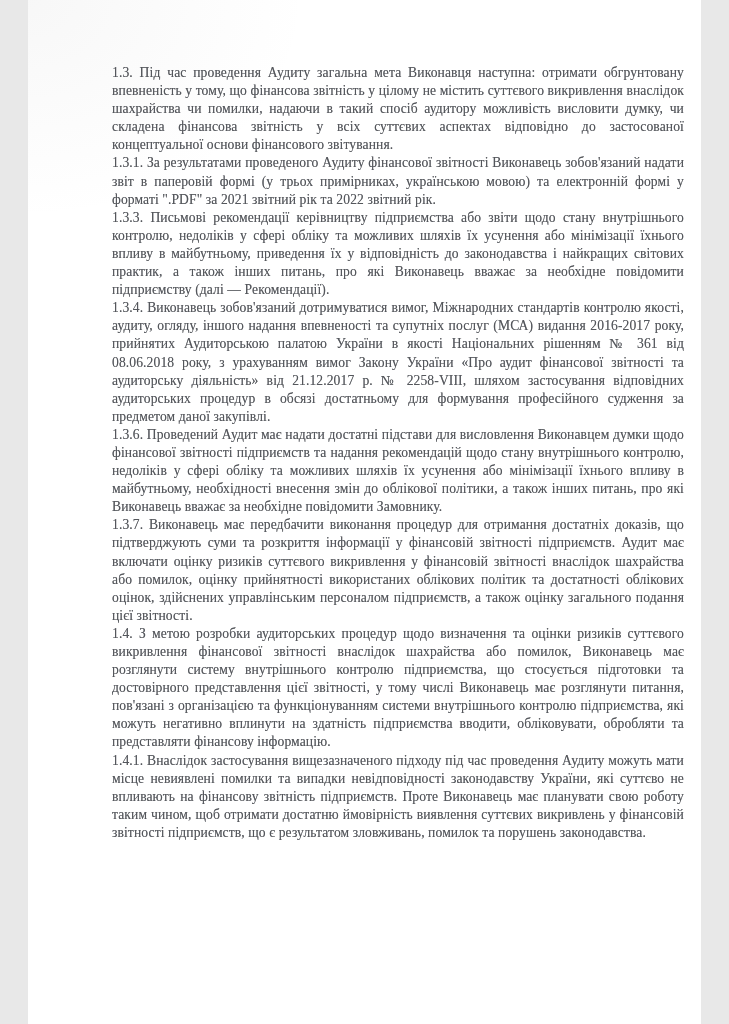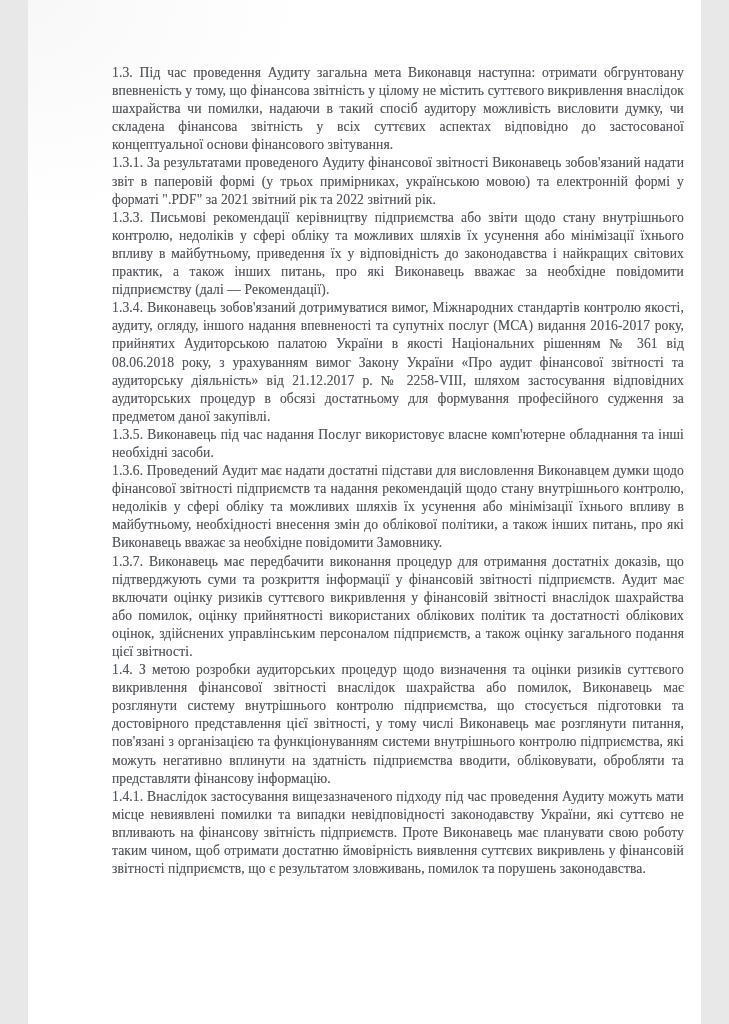--- a/index.html
+++ b/index.html
@@ -63,21 +63,20 @@
 </head>
 <body>
 
 <div class="page">
   <div class="scan-shading"></div>
   <div class="text-block" id="paragraphs">
       <p class="para"><span>1.3.</span> <span>Під час проведення Аудиту загальна мета Виконавця наступна: отримати обгрунтовану впевненість у тому, що фінансова звітність у цілому не містить суттєвого викривлення внаслідок шахрайства чи помилки, надаючи в такий спосіб аудитору можливість висловити думку, чи складена фінансова звітність у всіх суттєвих аспектах відповідно до застосованої концептуальної основи фінансового звітування.</span></p>
       <p class="para"><span>1.3.1.</span> <span>За результатами проведеного Аудиту фінансової звітності Виконавець зобов'язаний надати звіт в паперовій формі (у трьох примірниках, українською мовою) та електронній формі у форматі ".PDF" за 2021 звітний рік та 2022 звітний рік.</span></p>
       <p class="para"><span>1.3.3.</span> <span>Письмові рекомендації керівництву підприємства або звіти щодо стану внутрішнього контролю, недоліків у сфері обліку та можливих шляхів їх усунення або мінімізації їхнього впливу в майбутньому, приведення їх у відповідність до законодавства і найкращих світових практик, а також інших питань, про які Виконавець вважає за необхідне повідомити підприємству (далі — Рекомендації).</span></p>
       <p class="para"><span>1.3.4.</span> <span>Виконавець зобов'язаний дотримуватися вимог, Міжнародних стандартів контролю якості, аудиту, огляду, іншого надання впевненості та супутніх послуг (МСА) видання 2016-2017 року, прийнятих Аудиторською палатою України в якості Національних рішенням № 361 від 08.06.2018 року, з урахуванням вимог Закону України «Про аудит фінансової звітності та аудиторську діяльність» від 21.12.2017 р. № 2258-VIII, шляхом застосування відповідних аудиторських процедур в обсязі достатньому для формування професійного судження за предметом даної закупівлі.</span></p>
-      <p class="para"><span>1.3.5.</span> <span>Виконавець під час надання Послуг використовує власне комп'ютерне обладнання та інші необхідні засоби.</span></p>
       <p class="para"><span>1.3.6.</span> <span>Проведений Аудит має надати достатні підстави для висловлення Виконавцем думки щодо фінансової звітності підприємств та надання рекомендацій щодо стану внутрішнього контролю, недоліків у сфері обліку та можливих шляхів їх усунення або мінімізації їхнього впливу в майбутньому, необхідності внесення змін до облікової політики, а також інших питань, про які Виконавець вважає за необхідне повідомити Замовнику.</span></p>
       <p class="para"><span>1.3.7.</span> <span>Виконавець має передбачити виконання процедур для отримання достатніх доказів, що підтверджують суми та розкриття інформації у фінансовій звітності підприємств. Аудит має включати оцінку ризиків суттєвого викривлення у фінансовій звітності внаслідок шахрайства або помилок, оцінку прийнятності використаних облікових політик та достатності облікових оцінок, здійснених управлінським персоналом підприємств, а також оцінку загального подання цієї звітності.</span></p>
       <p class="para"><span>1.4.</span> <span>З метою розробки аудиторських процедур щодо визначення та оцінки ризиків суттєвого викривлення фінансової звітності внаслідок шахрайства або помилок, Виконавець має розглянути систему внутрішнього контролю підприємства, що стосується підготовки та достовірного представлення цієї звітності, у тому числі Виконавець має розглянути питання, пов'язані з організацією та функціонуванням системи внутрішнього контролю підприємства, які можуть негативно вплинути на здатність підприємства вводити, обліковувати, обробляти та представляти фінансову інформацію.</span></p>
       <p class="para"><span>1.4.1.</span> <span>Внаслідок застосування вищезазначеного підходу під час проведення Аудиту можуть мати місце невиявлені помилки та випадки невідповідності законодавству України, які суттєво не впливають на фінансову звітність підприємств. Проте Виконавець має планувати свою роботу таким чином, щоб отримати достатню ймовірність виявлення суттєвих викривлень у фінансовій звітності підприємств, що є результатом зловживань, помилок та порушень законодавства.</span></p>
     </div>
   <div class="edge-seam"></div>
   <div class="edge-strip"></div>
 </div>
 
 </body></html>

